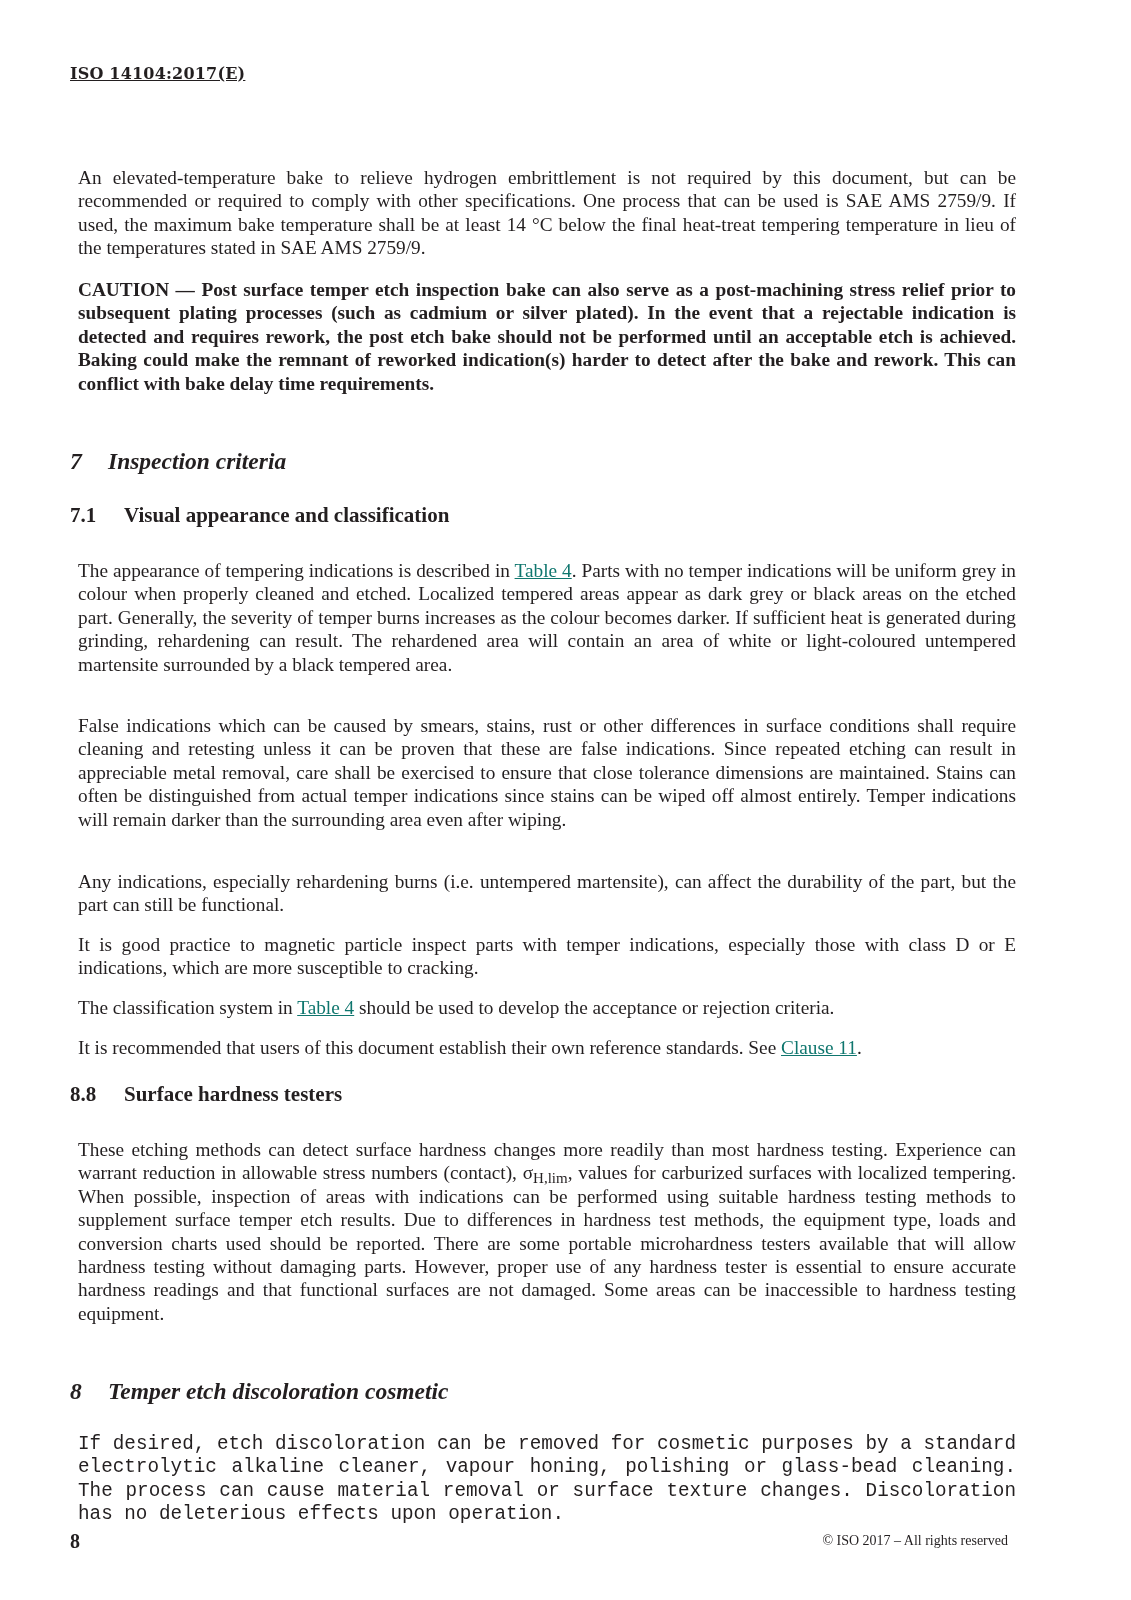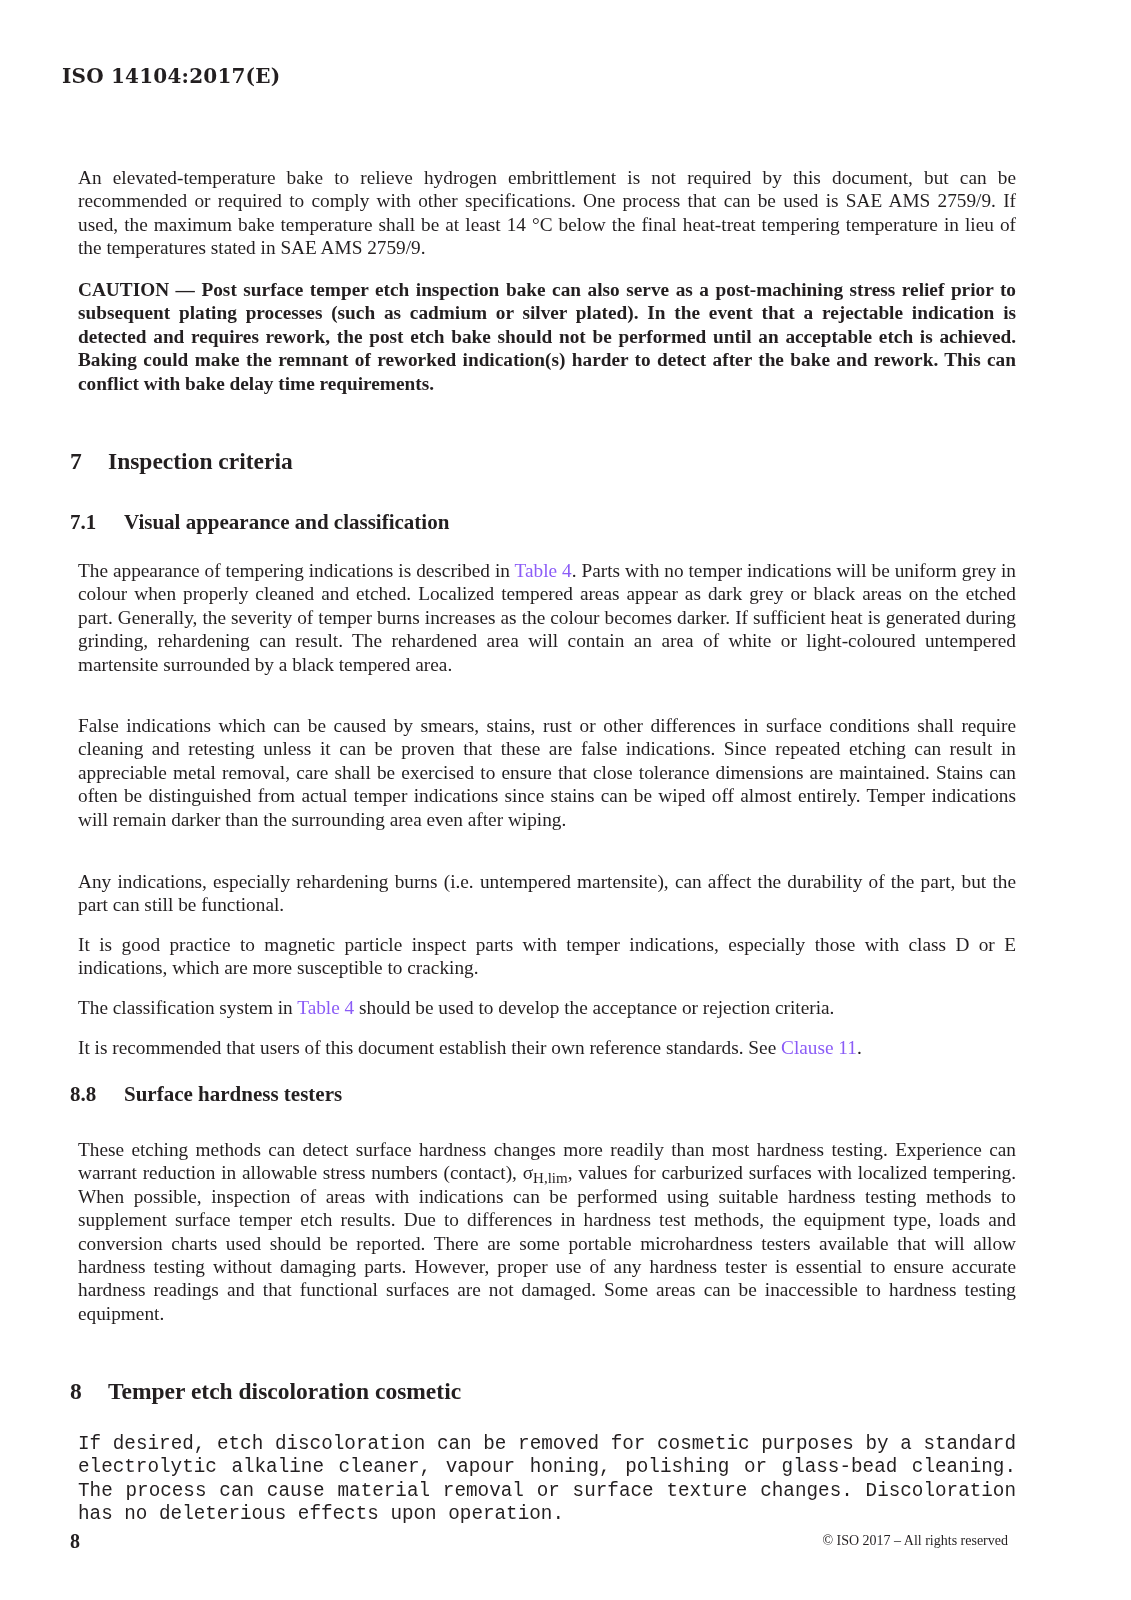--- a/index.html
+++ b/index.html
@@ -1,47 +1,47 @@
 <!DOCTYPE html>
 <html><head>
 <meta charset="utf-8">
 <style>
   html, body { margin: 0; padding: 0; background: #ffffff; }
   body { width: 1131px; height: 1600px; position: relative; overflow: hidden;
          font-family: "Liberation Serif", "DejaVu Serif", serif; color: #231f20; }
-  .hdr { position: absolute; left: 62px; top: 64px; font-family: "DejaVu Serif", serif;
-         font-weight: bold; font-size: 20px; letter-spacing: 0.2px; }
+  .hdr { position: absolute; left: 70px; top: 64px; font-family: "DejaVu Serif", serif;
+         font-weight: bold; font-size: 16px; letter-spacing: 0.2px; text-decoration: underline; }
   .p { position: absolute; left: 70px; width: 938px; font-size: 19.3px; line-height: 23.4px;
        text-align: justify; margin: 8px; }
   .p.last-left { text-align-last: left; }
   .caution { font-weight: bold; }
-  .h1 { position: absolute; left: 70px; font-weight: bold; font-size: 23.5px; margin: 0; }
+  .h1 { position: absolute; left: 70px; font-weight: bold; font-size: 23.5px; margin: 0; font-style: italic; }
   .h2 { position: absolute; left: 70px; font-weight: bold; font-size: 21px; margin: 0; }
   .num { display: inline-block; }
   .h1 .num { width: 38px; }
   .h2 .num { width: 54px; }
-  a.xref { color: #8b5cf6; }
+  a.xref { color: #0f766e; text-decoration: underline; }
   sub { font-size: 15px; vertical-align: -4px; line-height: 0; }
   .footer-num { position: absolute; left: 70px; top: 1530px; font-weight: bold; font-size: 20px; }
   .footer-copy { position: absolute; right: 123px; top: 1533px; font-size: 14px; }
 </style>
 </head>
 <body>
 
 <div class="hdr">ISO 14104:2017(E)</div>
 
 <p class="p last-left" style="top:158px;">An elevated-temperature bake to relieve hydrogen embrittlement is not required by this document, but can be recommended or required to comply with other specifications. One process that can be used is SAE AMS 2759/9. If used, the maximum bake temperature shall be at least 14 °C below the final heat-treat tempering temperature in lieu of the temperatures stated in SAE AMS 2759/9.</p>
 
 <p class="p caution last-left" style="top:270px;">CAUTION — Post surface temper etch inspection bake can also serve as a post-machining stress relief prior to subsequent plating processes (such as cadmium or silver plated). In the event that a rejectable indication is detected and requires rework, the post etch bake should not be performed until an acceptable etch is achieved. Baking could make the remnant of reworked indication(s) harder to detect after the bake and rework. This can conflict with bake delay time requirements.</p>
 
 <h1 class="h1" style="top:448px;">
   <span class="num">7</span><span>Inspection criteria</span>
 </h1>
 
-<h2 class="h2" style="top:503px;margin-top:7px;">
+<h2 class="h2" style="top:503px;">
   <span class="num">7.1</span><span>Visual appearance and classification</span>
 </h2>
 
 <p class="p last-left" style="top:551px;"><span>The appearance of tempering indications is described in </span><a class="xref">Table 4</a><span>. Parts with no temper indications will be uniform grey in colour when properly cleaned and etched. Localized tempered areas appear as dark grey or black areas on the etched part. Generally, the severity of temper burns increases as the colour becomes darker. If sufficient heat is generated during grinding, rehardening can result. The rehardened area will contain an area of white or light-coloured untempered martensite surrounded by a black tempered area.</span></p>
 
 <p class="p last-left" style="top:706px;">False indications which can be caused by smears, stains, rust or other differences in surface conditions shall require cleaning and retesting unless it can be proven that these are false indications. Since repeated etching can result in appreciable metal removal, care shall be exercised to ensure that close tolerance dimensions are maintained. Stains can often be distinguished from actual temper indications since stains can be wiped off almost entirely. Temper indications will remain darker than the surrounding area even after wiping.</p>
 
 <p class="p last-left" style="top:862px;">Any indications, especially rehardening burns (i.e. untempered martensite), can affect the durability of the part, but the part can still be functional.</p>
 
 <p class="p last-left" style="top:925px;">It is good practice to magnetic particle inspect parts with temper indications, especially those with class D or E indications, which are more susceptible to cracking.</p>

